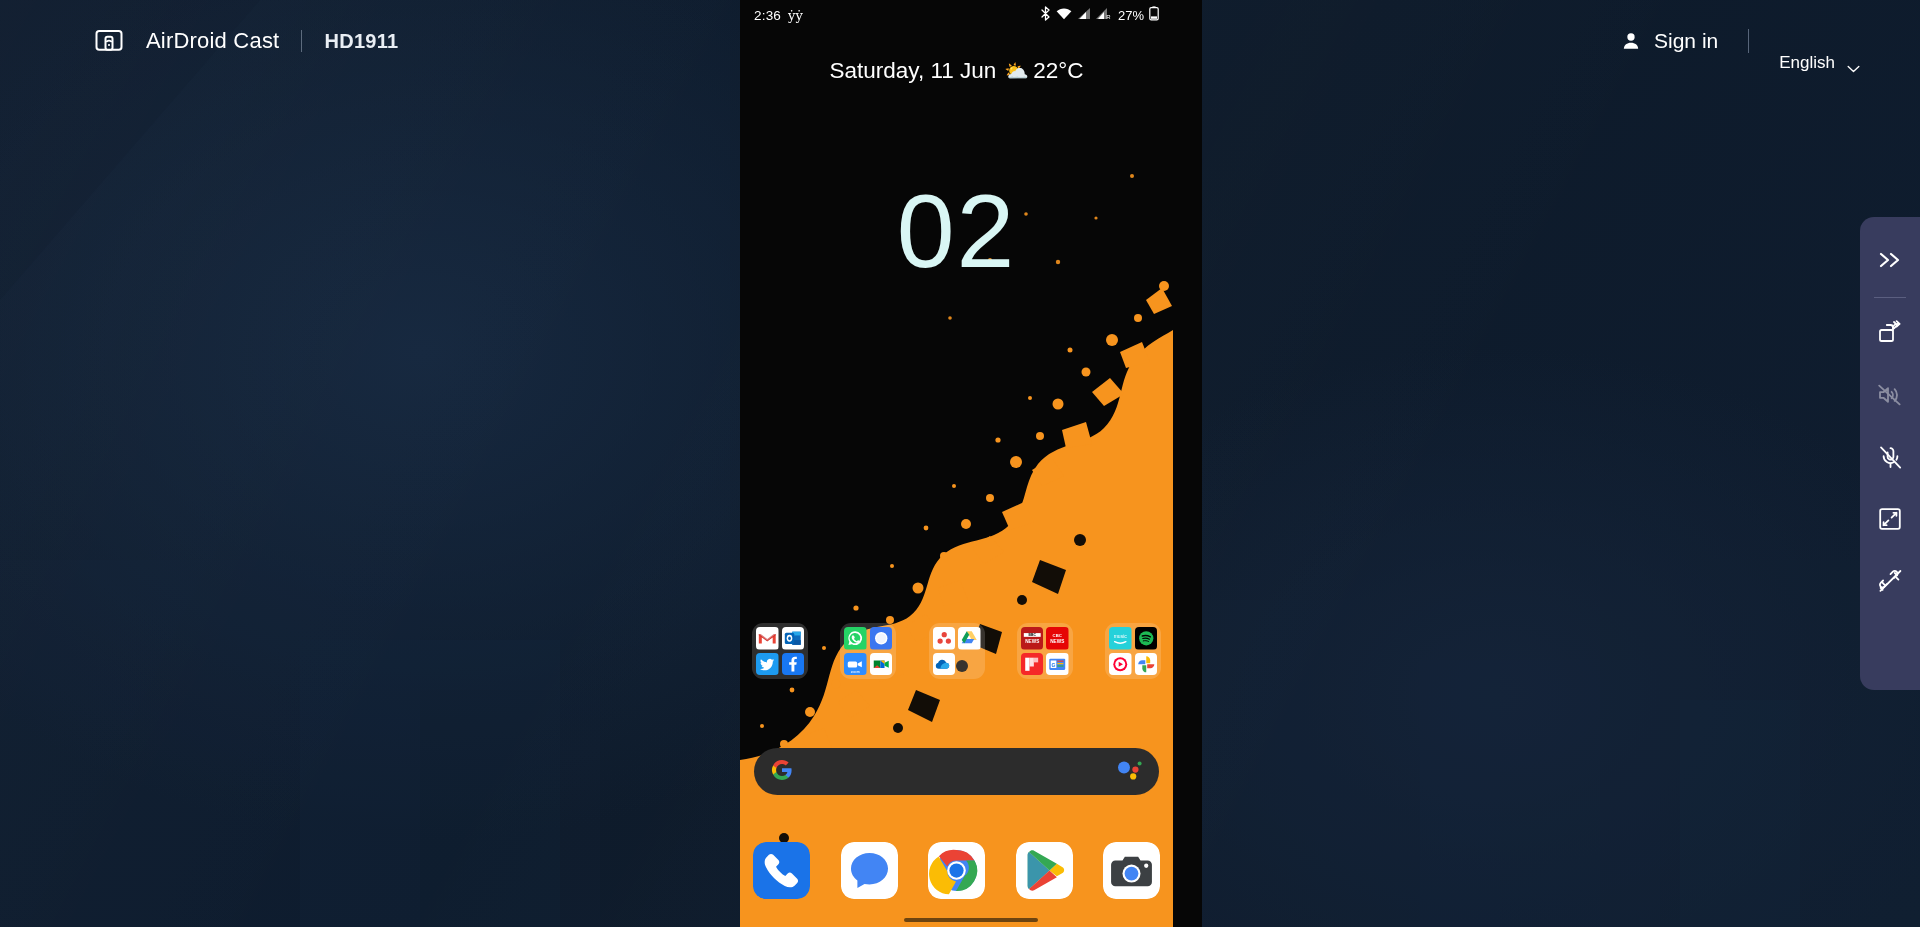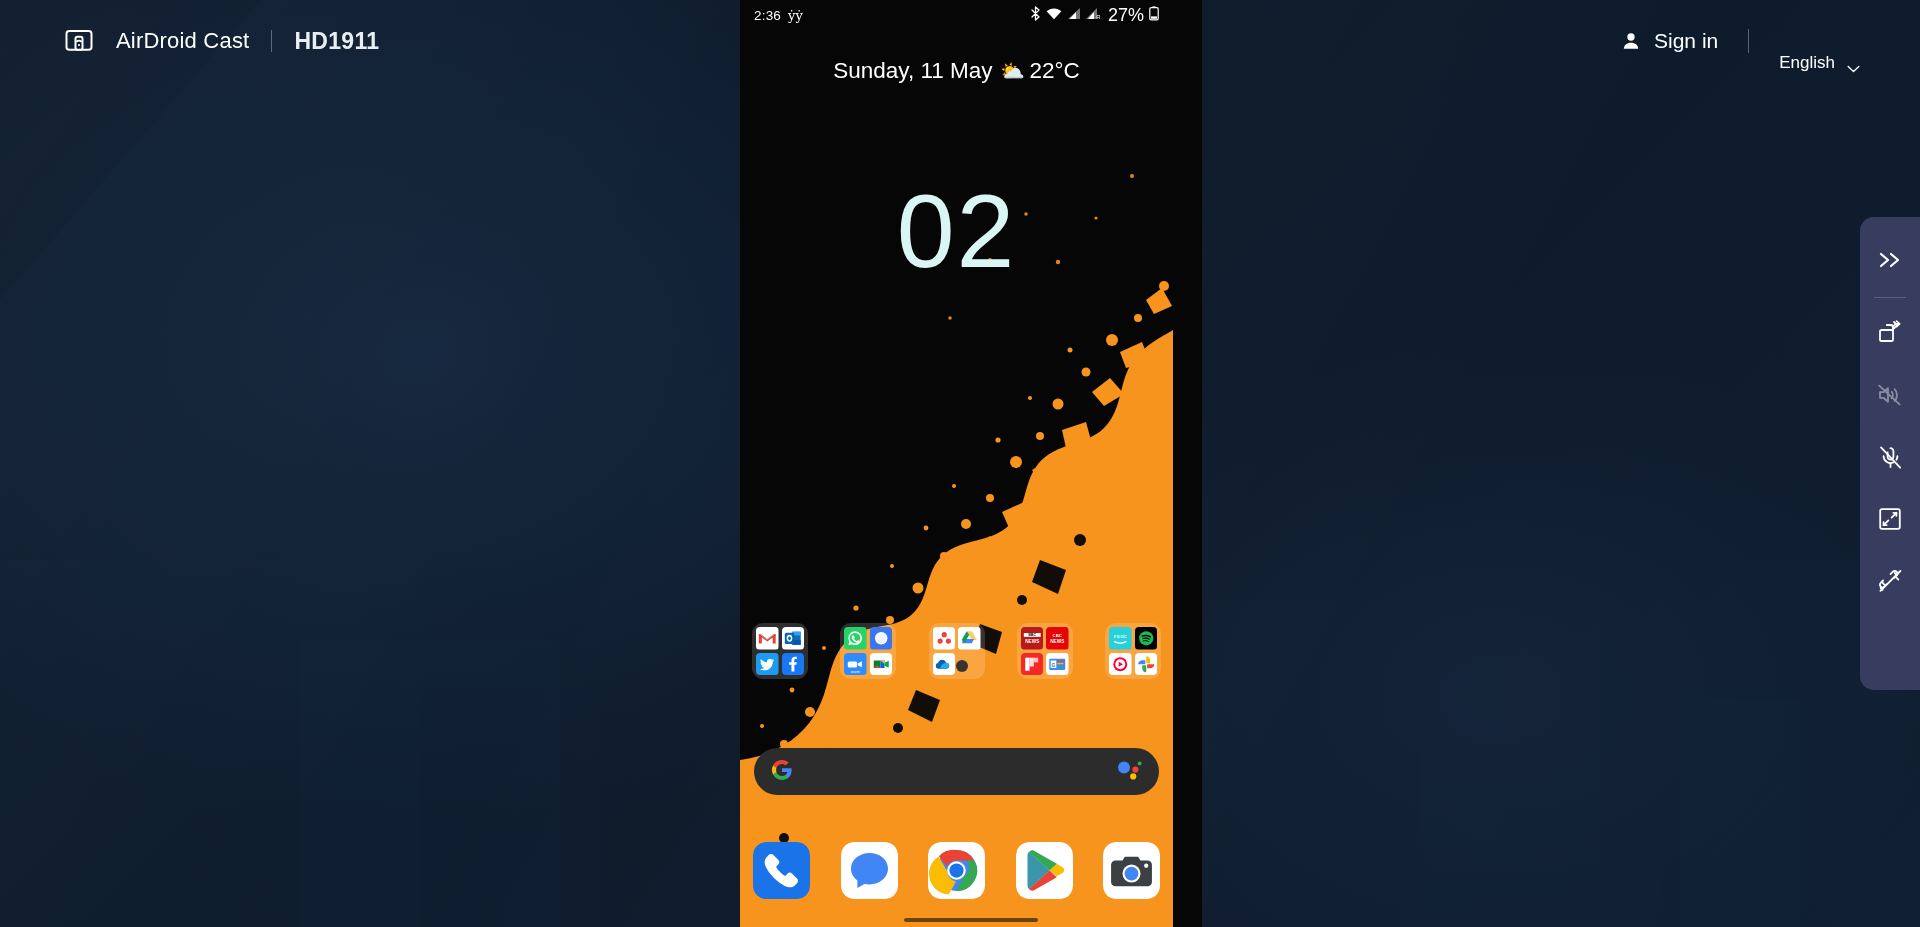--- a/index.html
+++ b/index.html
@@ -23,27 +23,27 @@
       rgba(255,255,255,0.012) 55%, rgba(255,255,255,0) 72%);
     pointer-events:none;
   }
   #bg-blocks { position:absolute; left:0; top:0; width:1920px; height:927px; opacity:.55; }
 
   
   #topbar {
     position:absolute; left:0; top:0; width:1920px; height:82px;
     display:flex; align-items:center; z-index:6;
   }
-  .brand { display:flex; align-items:center; padding-left:64px; }
+  .brand { display:flex; align-items:center; padding-left:94px; }
   .cast-icon { width:30px; height:30px; margin-right:22px; }
   .brand-name {
     color:#ffffff; font-size:22px; letter-spacing:.2px; white-space:nowrap;
   }
   .vsep { width:1px; height:22px; background:#5d6b7d; margin:0 22px; }
-  .device-name { color:#e9eef4; font-size:23px; font-weight:bold; letter-spacing:.3px; }
+  .device-name { color:#e9eef4; font-size:20px; font-weight:bold; letter-spacing:.3px; }
 
   #topbar-right {
     margin-left:auto; display:flex; align-items:center; padding-right:60px;
   }
   .signin { display:flex; align-items:center; cursor:pointer; }
   .person-icon { width:22px; height:22px; margin-right:12px; }
   .signin-label { color:#ffffff; font-size:21px; }
   .vsep2 { width:1px; height:24px; background:#57657a; margin:0 30px; }
   .lang { display:flex; align-items:center; cursor:pointer;margin-top:44px; }
   .lang-label { color:#ffffff; font-size:17px; margin-right:12px; }
@@ -60,21 +60,21 @@
   
   #statusbar {
     position:absolute; left:0; top:0; width:433px; height:30px;
     display:flex; align-items:center; padding:0 14px; z-index:3;
     color:#ffffff; font-size:13px;
   }
   #sb-left { display:flex; align-items:center; gap:7px; }
   #sb-time { font-size:13.5px; letter-spacing:.2px; }
   #sb-glyph { font-size:13px; font-family:"DejaVu Serif", serif; }
   #sb-right { margin-left:auto; display:flex; align-items:center; gap:5px; }
-  #sb-battery-text { font-size:18px; margin-left:2px; }
+  #sb-battery-text { font-size:13px; margin-left:2px; }
 
   
   #weather-line {
     position:absolute; top:58px; left:0; width:433px; text-align:center;
     color:#ffffff; font-size:22.5px; z-index:3; white-space:nowrap;
   }
   #weather-line .wx-emoji { font-size:20px; margin:0 4px 0 8px; }
 
   
   #clockw { position:absolute; top:160px; left:0; width:433px; text-align:center; z-index:3; }
@@ -297,21 +297,21 @@
           <svg width="10" height="15" viewBox="0 0 10 15" fill="none" stroke="#fff" stroke-width="1.2">
             <rect x="0.8" y="1.6" width="8.4" height="12.2" rx="1.4"></rect>
             <rect x="3.4" y="0.4" width="3.2" height="1.4" fill="#fff" stroke="none"></rect>
             <rect x="2" y="10.4" width="6" height="2.4" fill="#fff" stroke="none"></rect>
           </svg>
         </span>
       </div>
     </div>
 
     <div id="weather-line">
-      <span>Sunday, 11 May</span><span class="wx-emoji">⛅</span><span>22°C</span>
+      <span>Saturday, 11 Jun</span><span class="wx-emoji">⛅</span><span>22°C</span>
     </div>
 
     <div id="clockw">
       <div id="clock-hh" style="color: rgb(217, 246, 244);">02</div>
     </div>
 
     <div id="folders">
 
       <div class="folder">
         <span class="mini">

